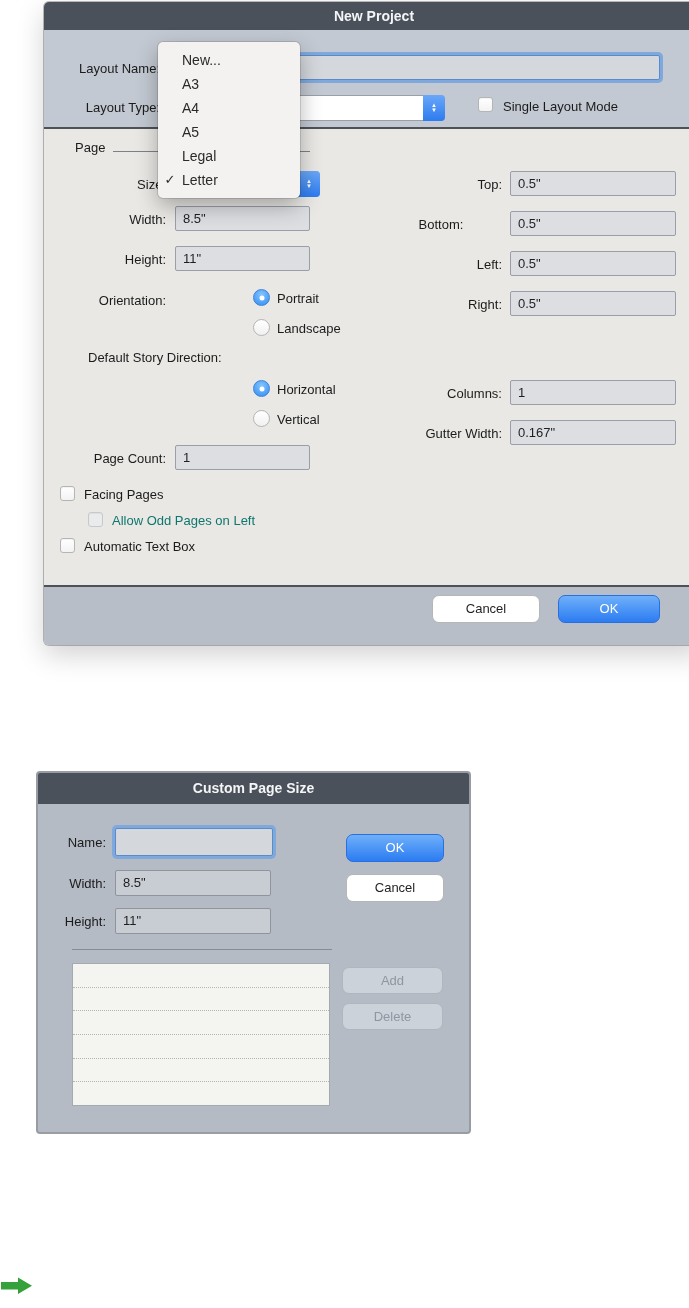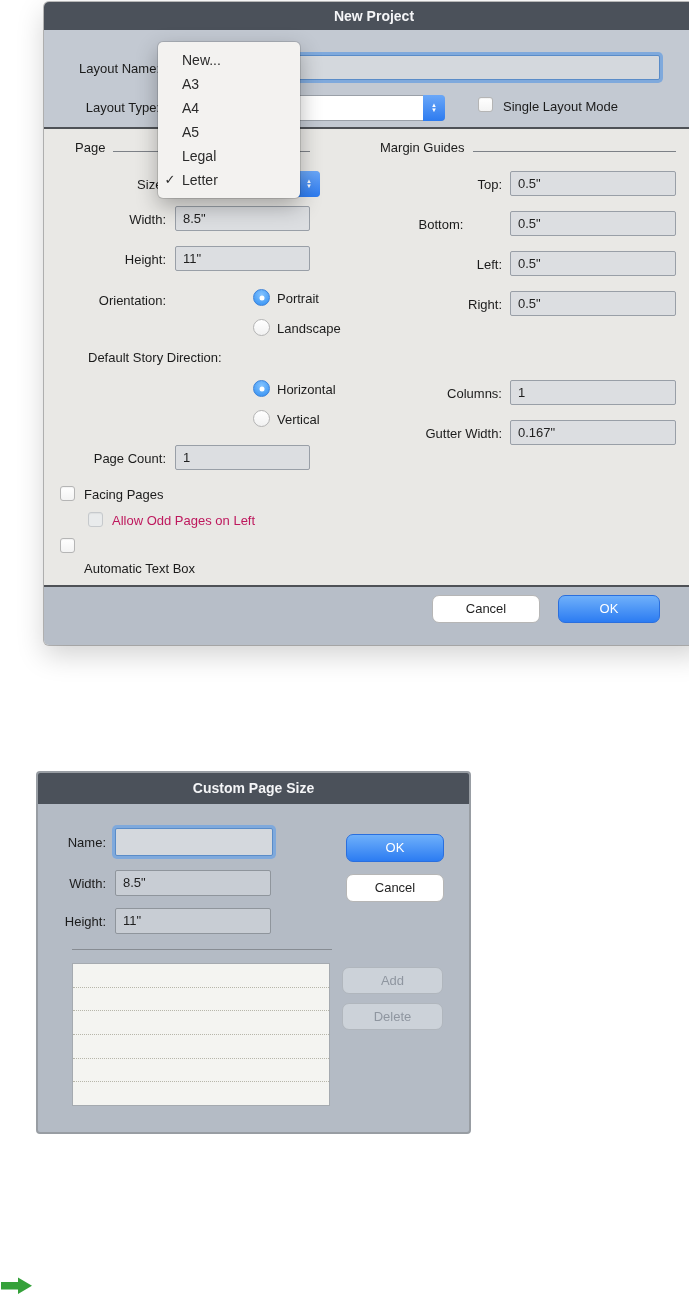--- a/index.html
+++ b/index.html
@@ -16,21 +16,21 @@
       font-size:14px;font-weight:bold;text-align:center;border-radius:5px 5px 0 0;}
   .np .titlebar{height:28px;line-height:28px;}
   .np-band{position:absolute;left:0;right:0;top:28px;height:97px;background:#c3c9d2;
       border-bottom:2px solid #4e5156;}
   .np-main{position:absolute;left:0;right:0;top:127px;height:456px;background:#e9e8e5;
       border-bottom:2px solid #4e5156;}
   .np-footer{position:absolute;left:0;right:0;top:585px;bottom:0;background:#b7bec8;
       border-radius:0 0 5px 5px;}
   .lbl{position:absolute;font-size:13px;line-height:16px;color:#1b1b1b;text-align:right;white-space:nowrap;}
   .lbl-l{text-align:left;}
-  .lbl.dis{color:#be185d;}
+  .lbl.dis{color:#0f766e;}
   .field{position:absolute;box-sizing:border-box;background:#dcdee1;border:1px solid #999fa7;
       border-radius:2px;font-size:13px;color:#1f1f1f;padding:4px 0 0 7px;white-space:nowrap;overflow:hidden;}
   .field.gray2{background:#c8cdd4;border-color:#8f959c;}
   .field.focusring{box-shadow:0 0 0 3px #7fa9dc;border-color:#5a8cc8;background:#d4d8dd;}
   .popup{position:absolute;box-sizing:border-box;background:#ffffff;border:1px solid #9aa0a8;
       border-radius:4px;}
   .popup-cap{position:absolute;right:-1px;top:-1px;bottom:-1px;width:22px;
       background:linear-gradient(#6aa7f8,#2d7bf0);border-radius:0 4px 4px 0;
       display:flex;flex-direction:column;align-items:center;justify-content:center;color:#fff;}
   .popup-cap .tri{font-size:6px;line-height:5px;}
@@ -123,26 +123,22 @@
     <div class="lbl lbl-l" style="left:233px;top:283px;">Vertical</div>
 
     <div class="lbl" style="left:0;width:122px;top:322px;">Page Count:</div>
     <div class="field" style="left:131px;top:316px;width:135px;height:25px;">1</div>
 
     <span class="cb" style="left:16px;top:357px;"></span>
     <div class="lbl lbl-l" style="left:40px;top:358px;">Facing Pages</div>
     <span class="cb dis" style="left:44px;top:383px;"></span>
     <div class="lbl lbl-l dis" style="left:68px;top:384px;">Allow Odd Pages on Left</div>
     <span class="cb" style="left:16px;top:409px;"></span>
-    <div class="lbl lbl-l" style="left:40px;top:432px;">Automatic Text Box</div>
-
-    <div class="heading" style="left:336px;top:11px;width:296px;">
-      <span>Margin Guides</span>
-        <span class="rule"></span>
-    </div>
+    <div class="lbl lbl-l" style="left:40px;top:410px;">Automatic Text Box</div>
+
 
     <div class="lbl" style="left:336px;width:122px;top:48px;">Top:</div>
     <div class="field" style="left:466px;top:42px;width:166px;height:25px;">0.5"</div>
 
     <div class="lbl" style="left:336px;width:122px;top:88px;text-align:center;">Bottom:</div>
     <div class="field" style="left:466px;top:82px;width:166px;height:25px;">0.5"</div>
 
     <div class="lbl" style="left:336px;width:122px;top:128px;">Left:</div>
     <div class="field" style="left:466px;top:122px;width:166px;height:25px;">0.5"</div>
 

